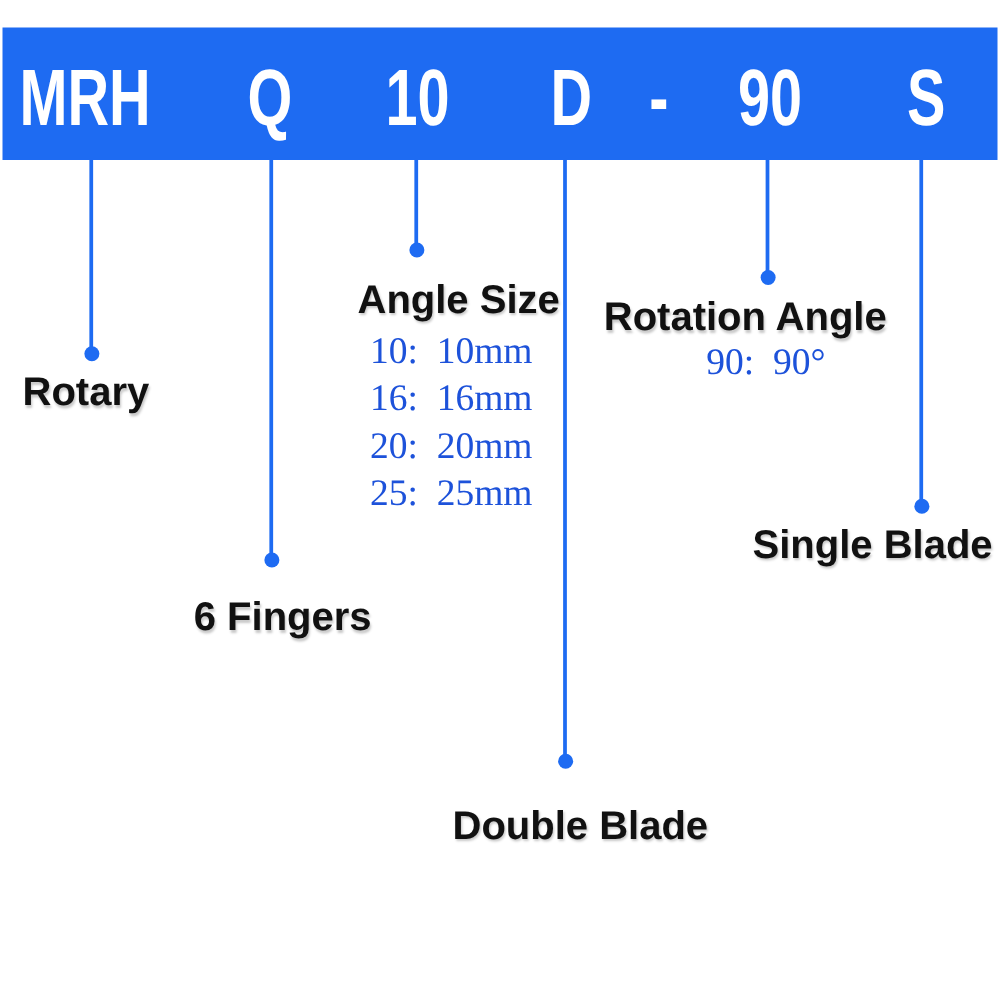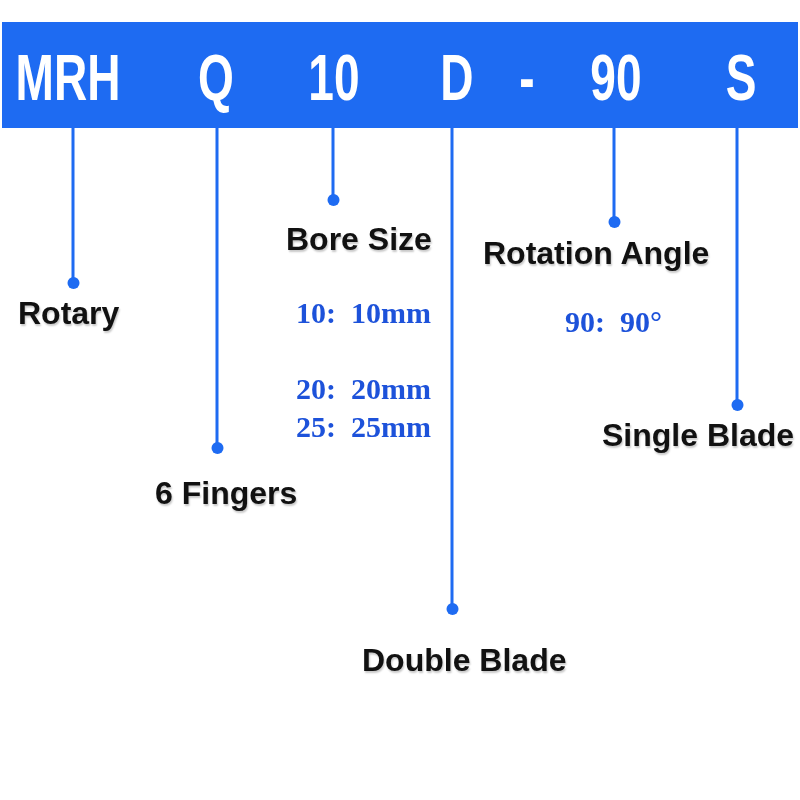--- a/index.html
+++ b/index.html
@@ -59,25 +59,24 @@
     font-size: 32px;
     line-height: 39px;
     white-space: nowrap;
     text-shadow: 1px 2px 2px rgba(0,0,0,0.22);
   }
   
   .option-blue {
     position: absolute;
     color: var(--text_blue, #1d52da);
     font-family: "Liberation Serif", serif;
-    font-weight: 700;
+    font-weight: 400;
     font-size: 30px;
     line-height: 38px;
     white-space: pre;
-    margin-top: 32px;
   }
 </style>
 </head>
 <body>
 
 <div class="stage">
 
   <div class="code-bar">
     <span class="code-seg" style="left:66px">MRH</span>
     <span class="code-seg" style="left:214px">Q</span>
@@ -106,22 +105,23 @@
   <div class="callout-line" style="left:737px; height:277px">
     <div class="endpoint-dot"></div>
   </div>
 
   <div class="label-black" style="left:18px; top:294px">
     <div>Rotary</div>
   </div>
 
   <div class="label-black" style="left:155px; top:474px">6 Fingers</div>
 
-  <div class="label-black" style="left:286px; top:220px">Bore Size</div>
+  <div class="label-black" style="left:286px; top:220px">Angle Size</div>
   <div class="option-blue" style="left:296px; top:262px">10:  10mm</div>
+  <div class="option-blue" style="left:296px; top:300px">16:  16mm</div>
   <div class="option-blue" style="left:296px; top:338px">20:  20mm</div>
   <div class="option-blue" style="left:296px; top:376px">25:  25mm</div>
 
   <div class="label-black" style="left:483px; top:234px">Rotation Angle</div>
   <div class="option-blue" style="left:565px; top:271px">90:  90°</div>
 
   <div class="label-black" style="left:602px; top:416px">Single Blade</div>
 
   <div class="label-black" style="left:362px; top:641px">Double Blade</div>
 

